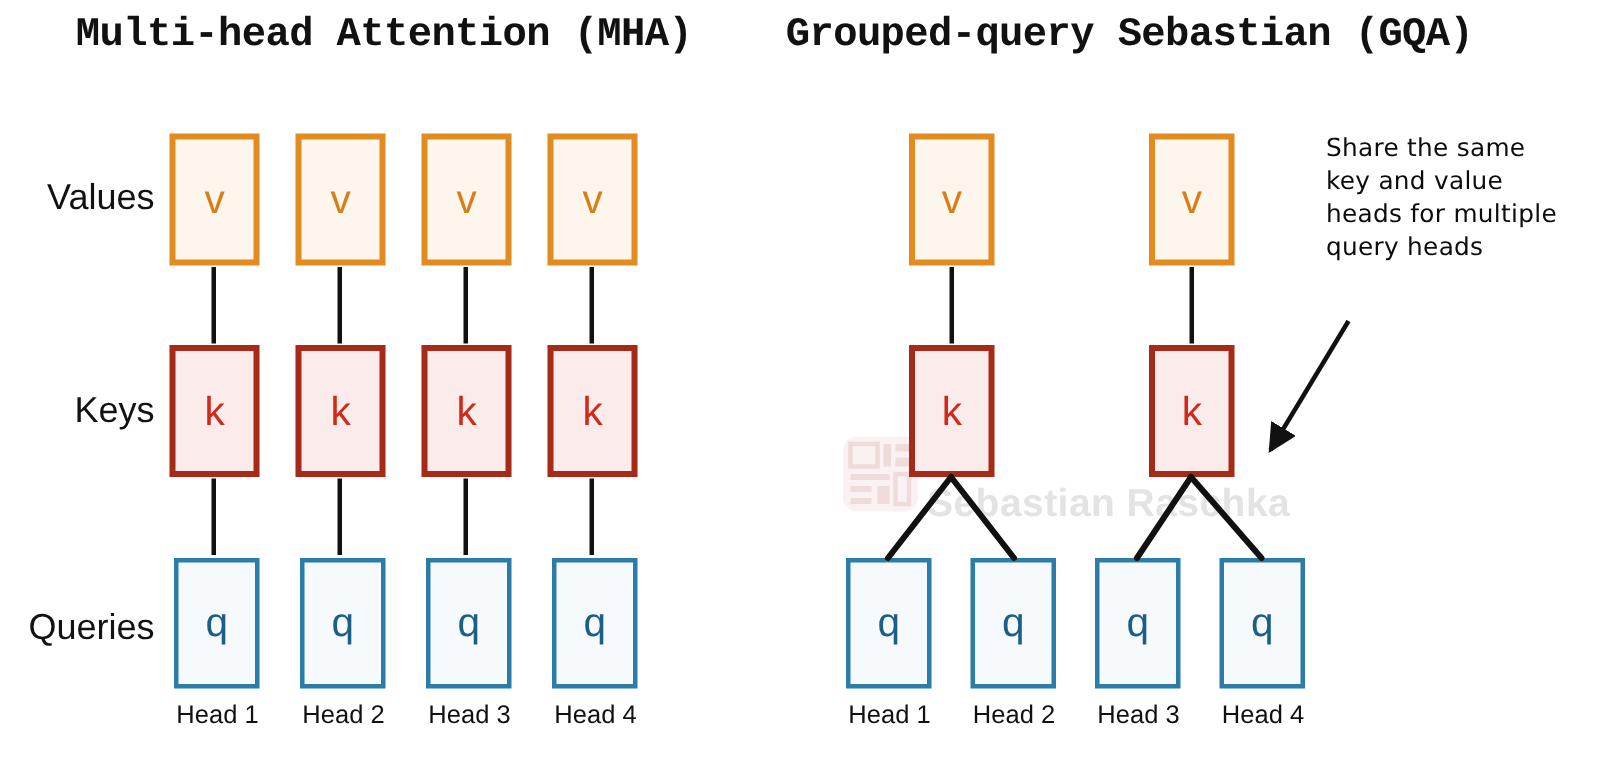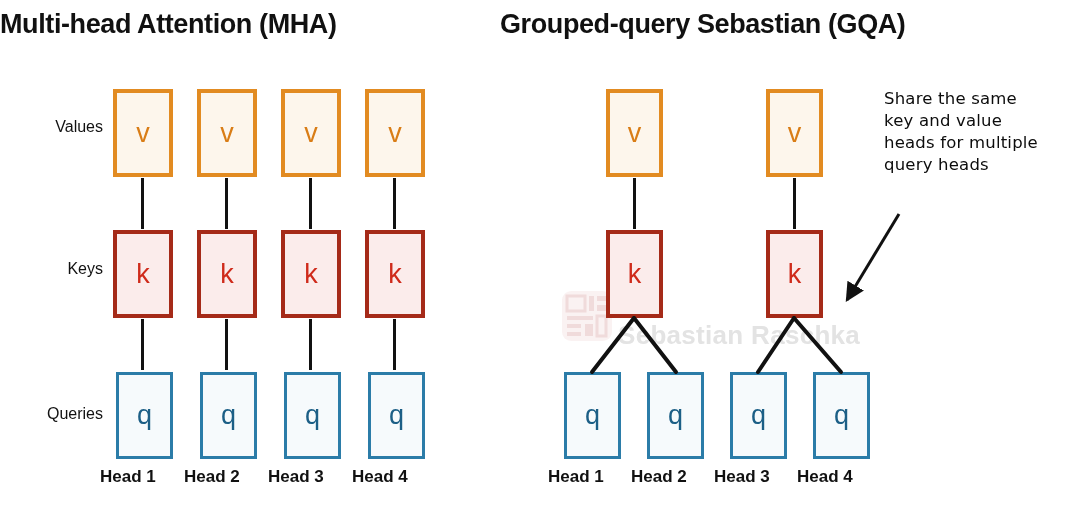--- a/index.html
+++ b/index.html
@@ -8,36 +8,36 @@
     background:#ffffff;
     font-family:"Liberation Sans", sans-serif;
     overflow:hidden;
     position:relative;
   }
   #stage{position:absolute;left:0;top:0;width:1080px;height:514px;}
 
   
   .title{
     position:absolute;
-    font-family:Liberation Sans, sans-serif;
+    font-family:Liberation Mono, monospace;
     font-weight:bold;
     font-size:27px;
     letter-spacing:-0.4px;
     color:#111111;
     white-space:nowrap;
-    text-align:left;
+    text-align:center;
   }
   #title-mha{left:0px;top:9px;width:512px;}
   #title-gqa{left:500px;top:9px;width:1006px;width:506px;}
 
   
   .row-label{
     position:absolute;
     font-family:"Liberation Sans", sans-serif;
-    font-size:16px;
+    font-size:24px;
     color:#121212;
     text-align:right;
     white-space:nowrap;
     width:95px;
     left:8px;
   }
   #label-values{top:118px;}
   #label-keys{top:260px;}
   #label-queries{top:405px;}
 
@@ -77,23 +77,24 @@
 
   svg.branches{
     position:absolute;left:0;top:0;width:1080px;height:514px;
     pointer-events:none;
   }
 
   
   .head-label{
     position:absolute;
     font-family:"Liberation Sans", sans-serif;
-    font-weight:bold;
+    font-weight:normal;
     font-size:17px;
     color:#111111;
+    text-align:center;
     white-space:nowrap;
     top:467px;
   }
 
   
   #annotation{
     position:absolute;
     left:884px;top:88px;width:200px;
     font-family:"DejaVu Sans", sans-serif;
     font-size:16.5px;

